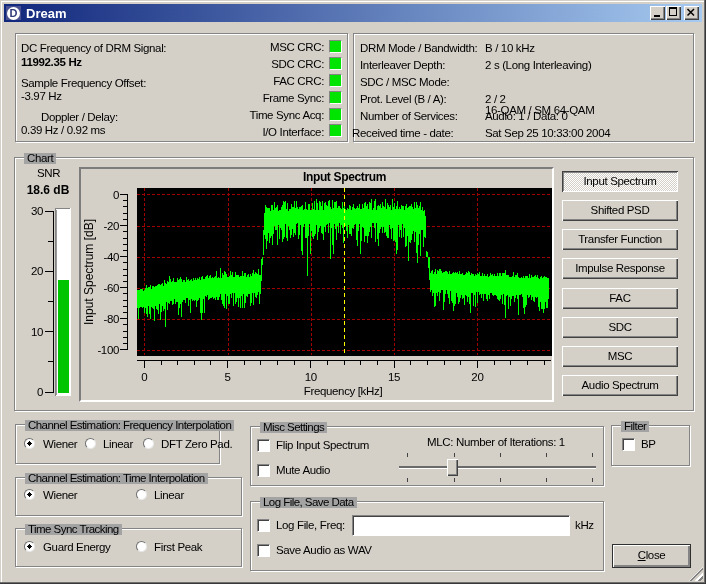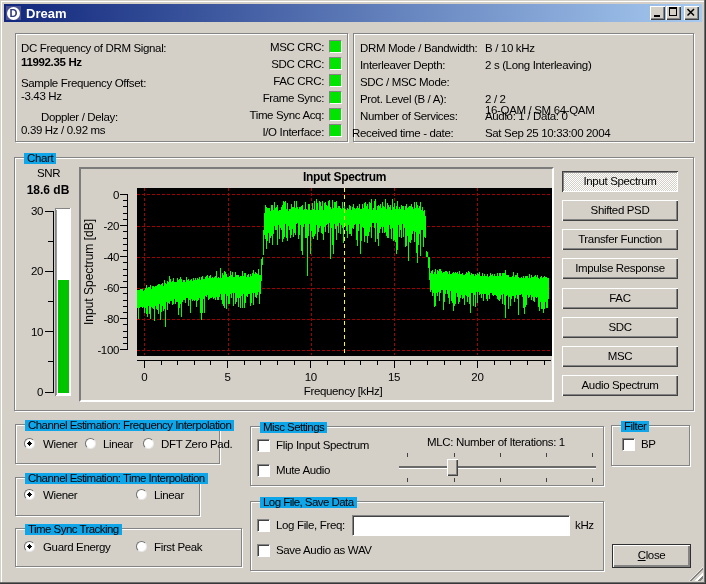--- a/index.html
+++ b/index.html
@@ -7,21 +7,21 @@
 #winhl { position:absolute; left:1px; top:1px; right:2px; bottom:2px; border-left:1px solid #fff; border-top:1px solid #fff; pointer-events:none; z-index:60; }
 #winsh { position:absolute; left:0; top:0; right:0; bottom:0; border-right:1px solid #383838; border-bottom:1px solid #383838; pointer-events:none; z-index:60; }
 #winsh2 { position:absolute; left:0; top:0; right:1px; bottom:1px; border-right:1px solid #6e6e6e; border-bottom:1px solid #6e6e6e; pointer-events:none; z-index:59; }
 #title { position:absolute; left:4px; top:4px; width:698px; height:18px; background:linear-gradient(to right,#11277c,#a6caf0); }
 #title .txt { position:absolute; left:22px; top:3px; color:#fff; font-weight:bold; font-size:13px; line-height:14px; letter-spacing:0; }
 #icon { position:absolute; left:2px; top:2px; width:15px; height:14px; background:#4a5191; }
 #icon .c { position:absolute; left:1px; top:0.5px; width:13px; height:13px; border-radius:50%; background:#fff; }
 #icon .d { position:absolute; left:0.5px; top:0.5px; width:14px; text-align:center; font-size:11px; line-height:13px; font-weight:bold; color:#313a7a; letter-spacing:0; }
 .capbtn { position:absolute; top:2px; width:15px; height:14px; background:#d4d0c8; box-shadow:inset 1px 1px 0 #fff, inset -1px -1px 0 #404040, inset -2px -2px 0 #848484; }
 .grp { position:absolute; border:1px solid #848484; box-shadow:1px 1px 0 #fff, inset 1px 1px 0 #fff; }
-.grp .lab { position:absolute; top:-5px; left:9px; background:#0ea5e9; padding:0 3px; line-height:11px; white-space:nowrap; letter-spacing:-0.55px; }
+.grp .lab { position:absolute; top:-5px; left:9px; background:#a3a3a3; padding:0 3px; line-height:11px; white-space:nowrap; letter-spacing:-0.55px; }
 .led { position:absolute; width:13px; height:13px; background:#00e400; border:1px solid; border-color:#848484 #fff #fff #848484; }
 .btn { position:absolute; left:562px; width:116px; height:21px; background:#d4d0c8; text-align:center; line-height:21px; box-shadow:inset 1px 1px 0 #fff, inset -1px -1px 0 #424242, inset -2px -2px 0 #848484; }
 .btn.sel { background-image:repeating-conic-gradient(#fff 0 25%, #d4d0c8 0 50%); background-size:2px 2px; box-shadow:inset 1px 1px 0 #424242, inset -1px -1px 0 #fff, inset 2px 2px 0 #848484; }
 #chartframe { position:absolute; left:79px; top:167px; width:475px; height:235px; border:2px solid; border-color:#7c7c7c #fff #fff #7c7c7c; }
 .radio { position:absolute; width:11px; height:11px; border-radius:50%; background:#fff; border:1px solid; border-color:#707070 #e8e8e8 #e8e8e8 #707070; }
 .radio.sel { background:radial-gradient(circle at 50% 50%, #000 0 2px, #fff 2.1px); }
 .cb { position:absolute; width:13px; height:13px; background:#fff; border:1px solid; border-color:#848484 #fff #fff #848484; box-shadow:inset 1px 1px 0 #424242; }
 .handle { position:absolute; width:11px; height:17px; background:#d4d0c8; box-shadow:inset 1px 1px 0 #fff, inset -1px -1px 0 #424242, inset -2px -2px 0 #848484; }
 .input { position:absolute; background:#fff; border:1px solid; border-color:#848484 #fff #fff #848484; box-shadow:inset 1px 1px 0 #424242; }
 #closebtn { position:absolute; left:612px; top:544px; width:79px; height:24px; background:#d4d0c8; border:1px solid #303030; text-align:center; line-height:21px; box-shadow:inset 1px 1px 0 #fff, inset -2px -2px 0 #848484; }
@@ -42,21 +42,21 @@
     </div>
 <div class="capbtn" style="left:680px"><svg width="13" height="12">
         <path d="M3.5 3L10 9.5M10 3L3.5 9.5" stroke="#000" stroke-width="1.5"></path>
       </svg></div>
 </div>
 <div class="grp" style="left:15px;top:33px;width:333px;height:109px"></div>
 <div class="grp" style="left:353px;top:33px;width:341px;height:109px"></div>
 <div class="t" style="left:21px;top:42px;">DC Frequency of DRM Signal:</div>
 <div class="t" style="left:21px;top:56px;font-weight:bold;">11992.35 Hz</div>
 <div class="t" style="left:21px;top:77px;">Sample Frequency Offset:</div>
-<div class="t" style="left:21px;top:90px;">-3.43 Hz</div>
+<div class="t" style="left:21px;top:90px;">-3.97 Hz</div>
 <div class="t" style="left:21px;top:111px;margin-left:20px;">Doppler / Delay:</div>
 <div class="t" style="left:21px;top:124px;">0.39 Hz / 0.92 ms</div>
 <div class="t" style="right:382px;top:41px">MSC CRC:</div>
 <div class="led" style="left:329px;top:40px"></div>
 <div class="t" style="right:382px;top:58px">SDC CRC:</div>
 <div class="led" style="left:329px;top:57px"></div>
 <div class="t" style="right:382px;top:75px">FAC CRC:</div>
 <div class="led" style="left:329px;top:74px"></div>
 <div class="t" style="right:382px;top:92px">Frame Sync:</div>
 <div class="led" style="left:329px;top:91px"></div>
@@ -187,21 +187,21 @@
 <div class="btn" style="top:200px">Shifted PSD</div>
 <div class="btn" style="top:229px">Transfer Function</div>
 <div class="btn" style="top:258px">Impulse Response</div>
 <div class="btn" style="top:288px">FAC</div>
 <div class="btn" style="top:317px">SDC</div>
 <div class="btn" style="top:346px">MSC</div>
 <div class="btn" style="top:375px">Audio Spectrum</div>
 <div class="grp" style="left:15px;top:424px;width:205px;height:40px">
     <span class="lab">Channel Estimation: Frequency Interpolation</span>
   </div>
-<div class="grp" style="left:15px;top:477px;width:185px;height:39px">
+<div class="grp" style="left:15px;top:477px;width:227px;height:39px">
     <span class="lab">Channel Estimation: Time Interpolation</span>
   </div>
 <div class="grp" style="left:15px;top:528px;width:227px;height:39px">
     <span class="lab">Time Sync Tracking</span>
   </div>
 <div class="grp" style="left:250px;top:426px;width:354px;height:60px">
     <span class="lab">Misc Settings</span>
   </div>
 <div class="grp" style="left:250px;top:501px;width:354px;height:70px">
     <span class="lab">Log File, Save Data</span>

